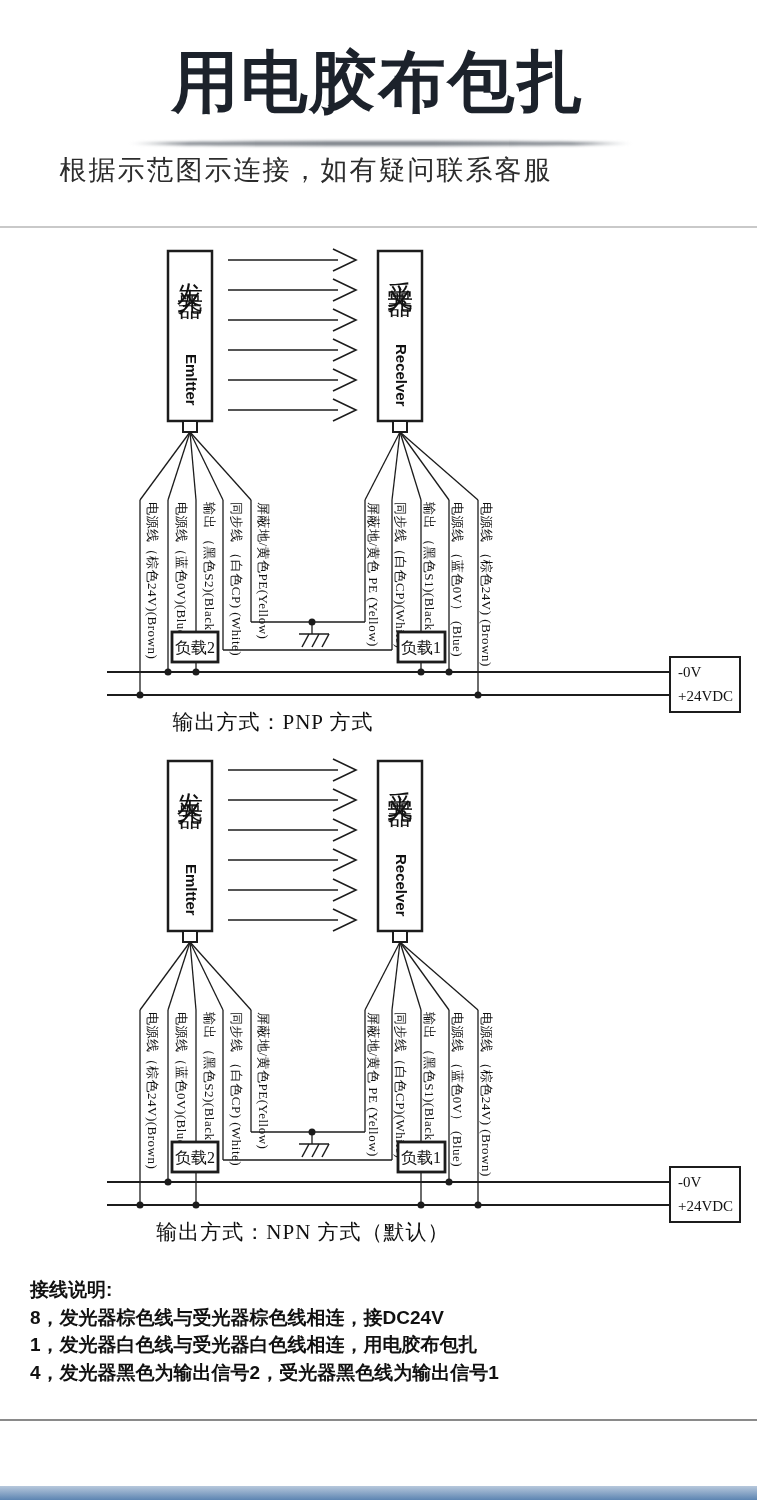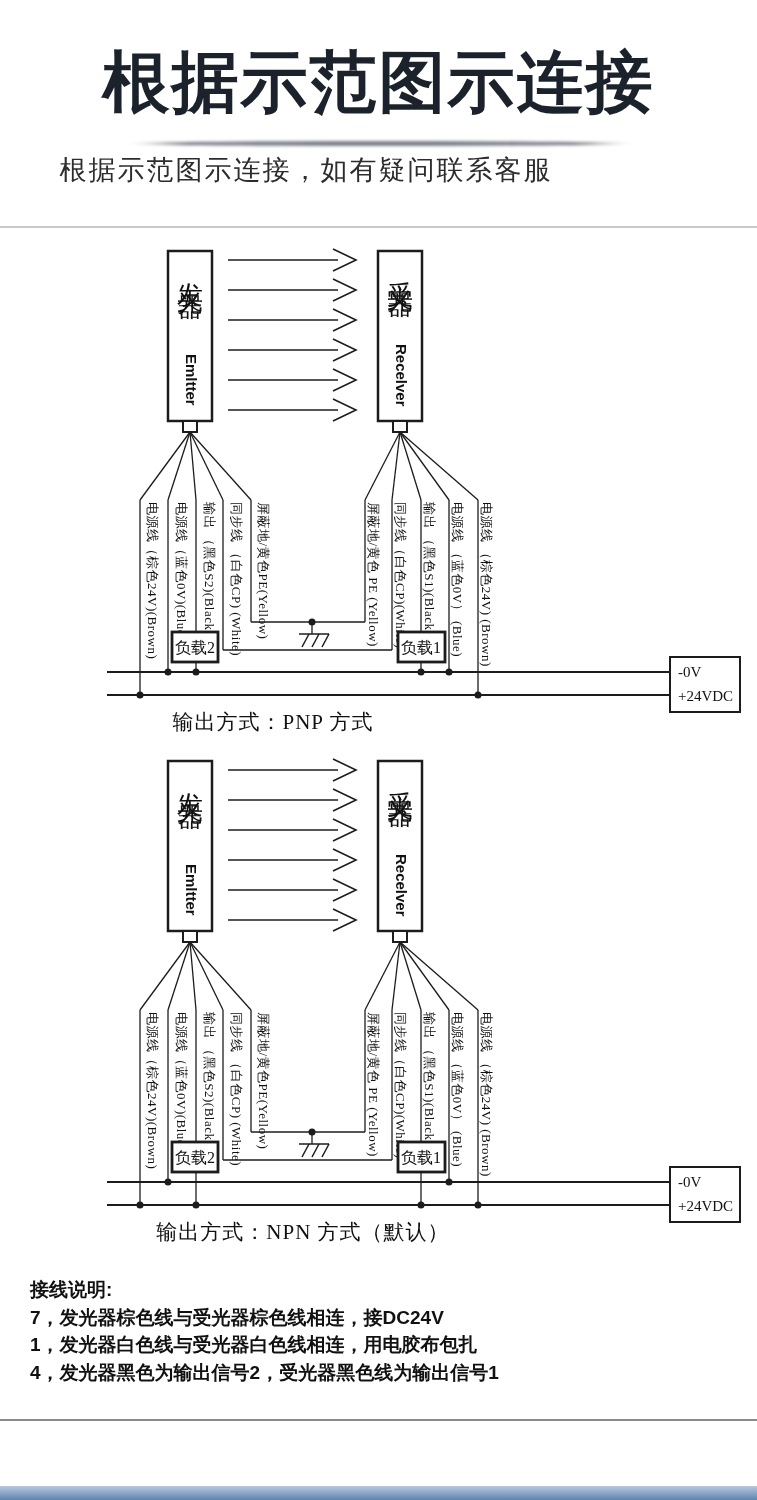--- a/index.html
+++ b/index.html
@@ -32,21 +32,21 @@
   .notes div{white-space:nowrap;}
   
   .bottom-line{position:absolute;top:1419px;left:0;width:757px;height:2px;background:#8a8a8a;}
   .bottom-bar{position:absolute;top:1486px;left:0;width:757px;height:14px;
          background:linear-gradient(180deg,var(--bar-top,#b7c8dc),var(--bar-bottom,#5d85b2));}
 </style>
 </head>
 <body>
 
 <div class="page">
-  <div class="title">根据示范图示连接</div>
+  <div class="title">用电胶布包扎</div>
   <div class="title-shadow"></div>
   <div class="subtitle">根据示范图示连接，如有疑问联系客服</div>
   <div class="top-divider"></div>
 
   <svg id="diagram-pnp" class="diagram" viewBox="0 0 757 510" xmlns="http://www.w3.org/2000/svg">
       <rect x="168" y="21" width="44" height="170" fill="#fff" stroke="#1c1c1c" stroke-width="2.5"></rect>
       <rect x="378" y="21" width="44" height="170" fill="#fff" stroke="#1c1c1c" stroke-width="2.5"></rect>
       <text class="cnvert" x="190" y="32">发光器</text>
       <text class="envert" transform="rotate(90 186 124)" x="186" y="124">Emltter</text>
       <text class="cnvert" x="400" y="30">受光器</text>
@@ -193,20 +193,20 @@
       <circle cx="421" cy="465" r="3.5" fill="#1c1c1c"></circle>
       <circle cx="478" cy="465" r="3.5" fill="#1c1c1c"></circle>
       <rect x="670" y="427" width="70" height="55" fill="#fff" stroke="#1c1c1c" stroke-width="2"></rect>
       <text class="powertxt" x="678" y="447">-0V</text>
       <text class="powertxt" x="678" y="471">+24VDC</text>
       <text class="caption" x="303" y="499">输出方式：NPN 方式（默认）</text>
     </svg>
 
   <div class="notes">
     <div>接线说明:</div>
-    <div>7，发光器棕色线与受光器棕色线相连，接DC24V</div>
+    <div>8，发光器棕色线与受光器棕色线相连，接DC24V</div>
     <div>1，发光器白色线与受光器白色线相连，用电胶布包扎</div>
     <div>4，发光器黑色为输出信号2，受光器黑色线为输出信号1</div>
   </div>
 
   <div class="bottom-line"></div>
   <div class="bottom-bar"></div>
 </div>
 
 </body></html>

